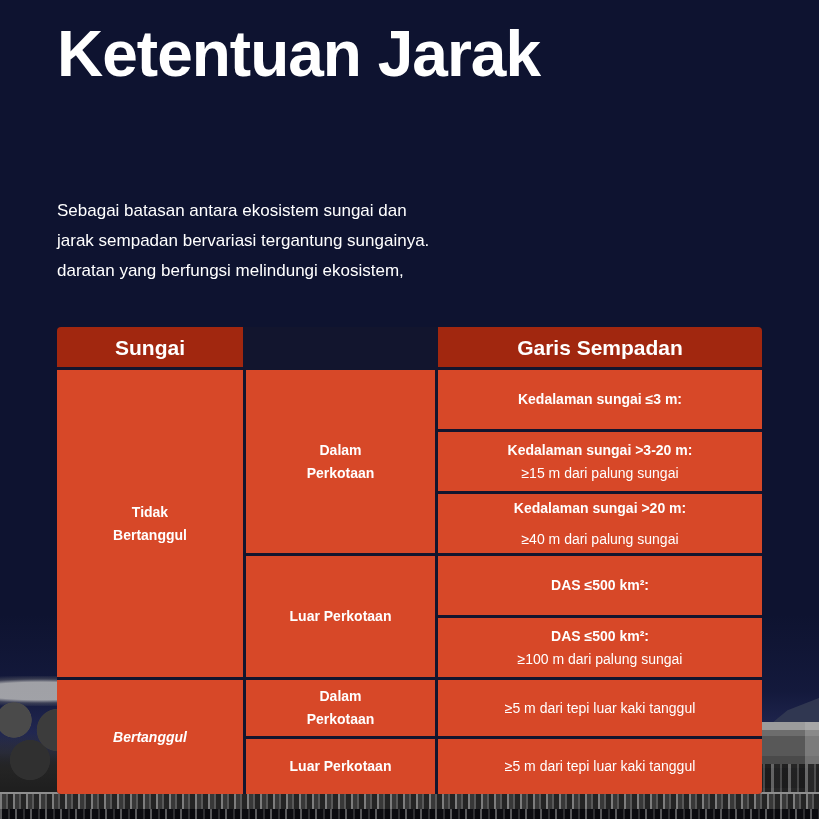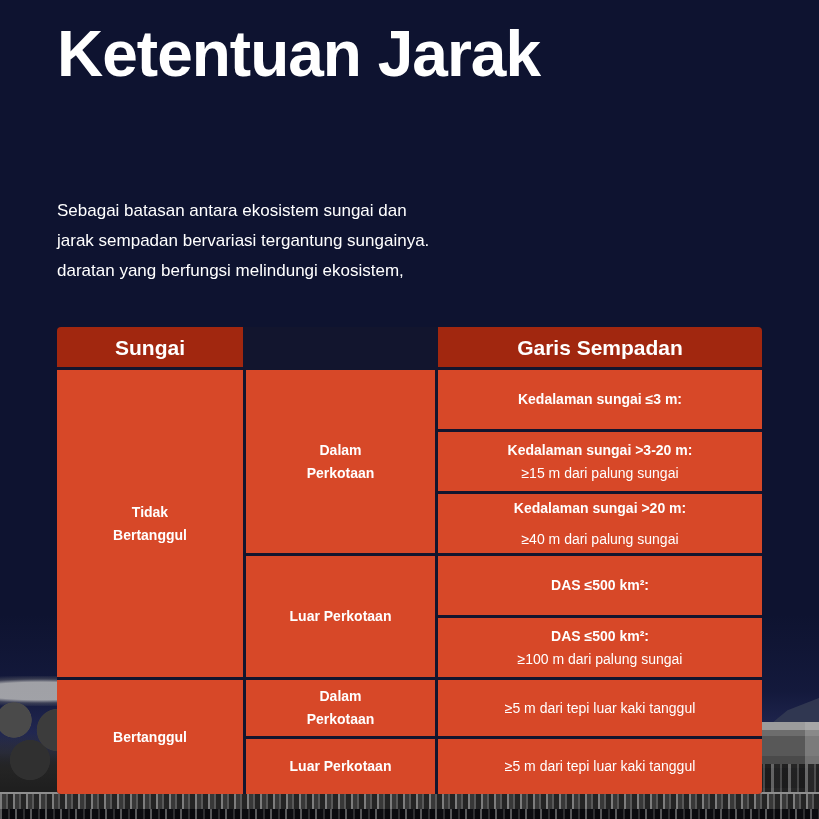--- a/index.html
+++ b/index.html
@@ -111,21 +111,21 @@
     background:var(--header-red);
     font-weight:bold;font-size:21px;
   }
   .cell .bold{font-weight:bold;}
   .cell .narrow{max-width:110px;font-weight:bold;}
   .c-h1{grid-area:1/1;} .c-h2{grid-area:1/2;} .c-h3{grid-area:1/3;}
   .c-s1{grid-area:2/1/7/2;} .c-k1{grid-area:2/2/5/3;}
   .c-r1{grid-area:2/3;} .c-r2{grid-area:3/3;} .c-r3{grid-area:4/3;gap:8px;}
   .c-k2{grid-area:5/2/7/3;}
   .c-r4{grid-area:5/3;} .c-r5{grid-area:6/3;}
-  .c-s2{grid-area:7/1/9/2;}
+  .c-s2{grid-area:7/1/9/2;font-style:italic;}
   .c-k3{grid-area:7/2;} .c-r6{grid-area:7/3;}
   .c-k4{grid-area:8/2;} .c-r7{grid-area:8/3;align-items:center;}
 </style>
 </head>
 <body>
 
 <div class="scene">
   <div class="cloud-band"></div>
   <div class="trees"></div>
   <div class="mountain-right"></div>

